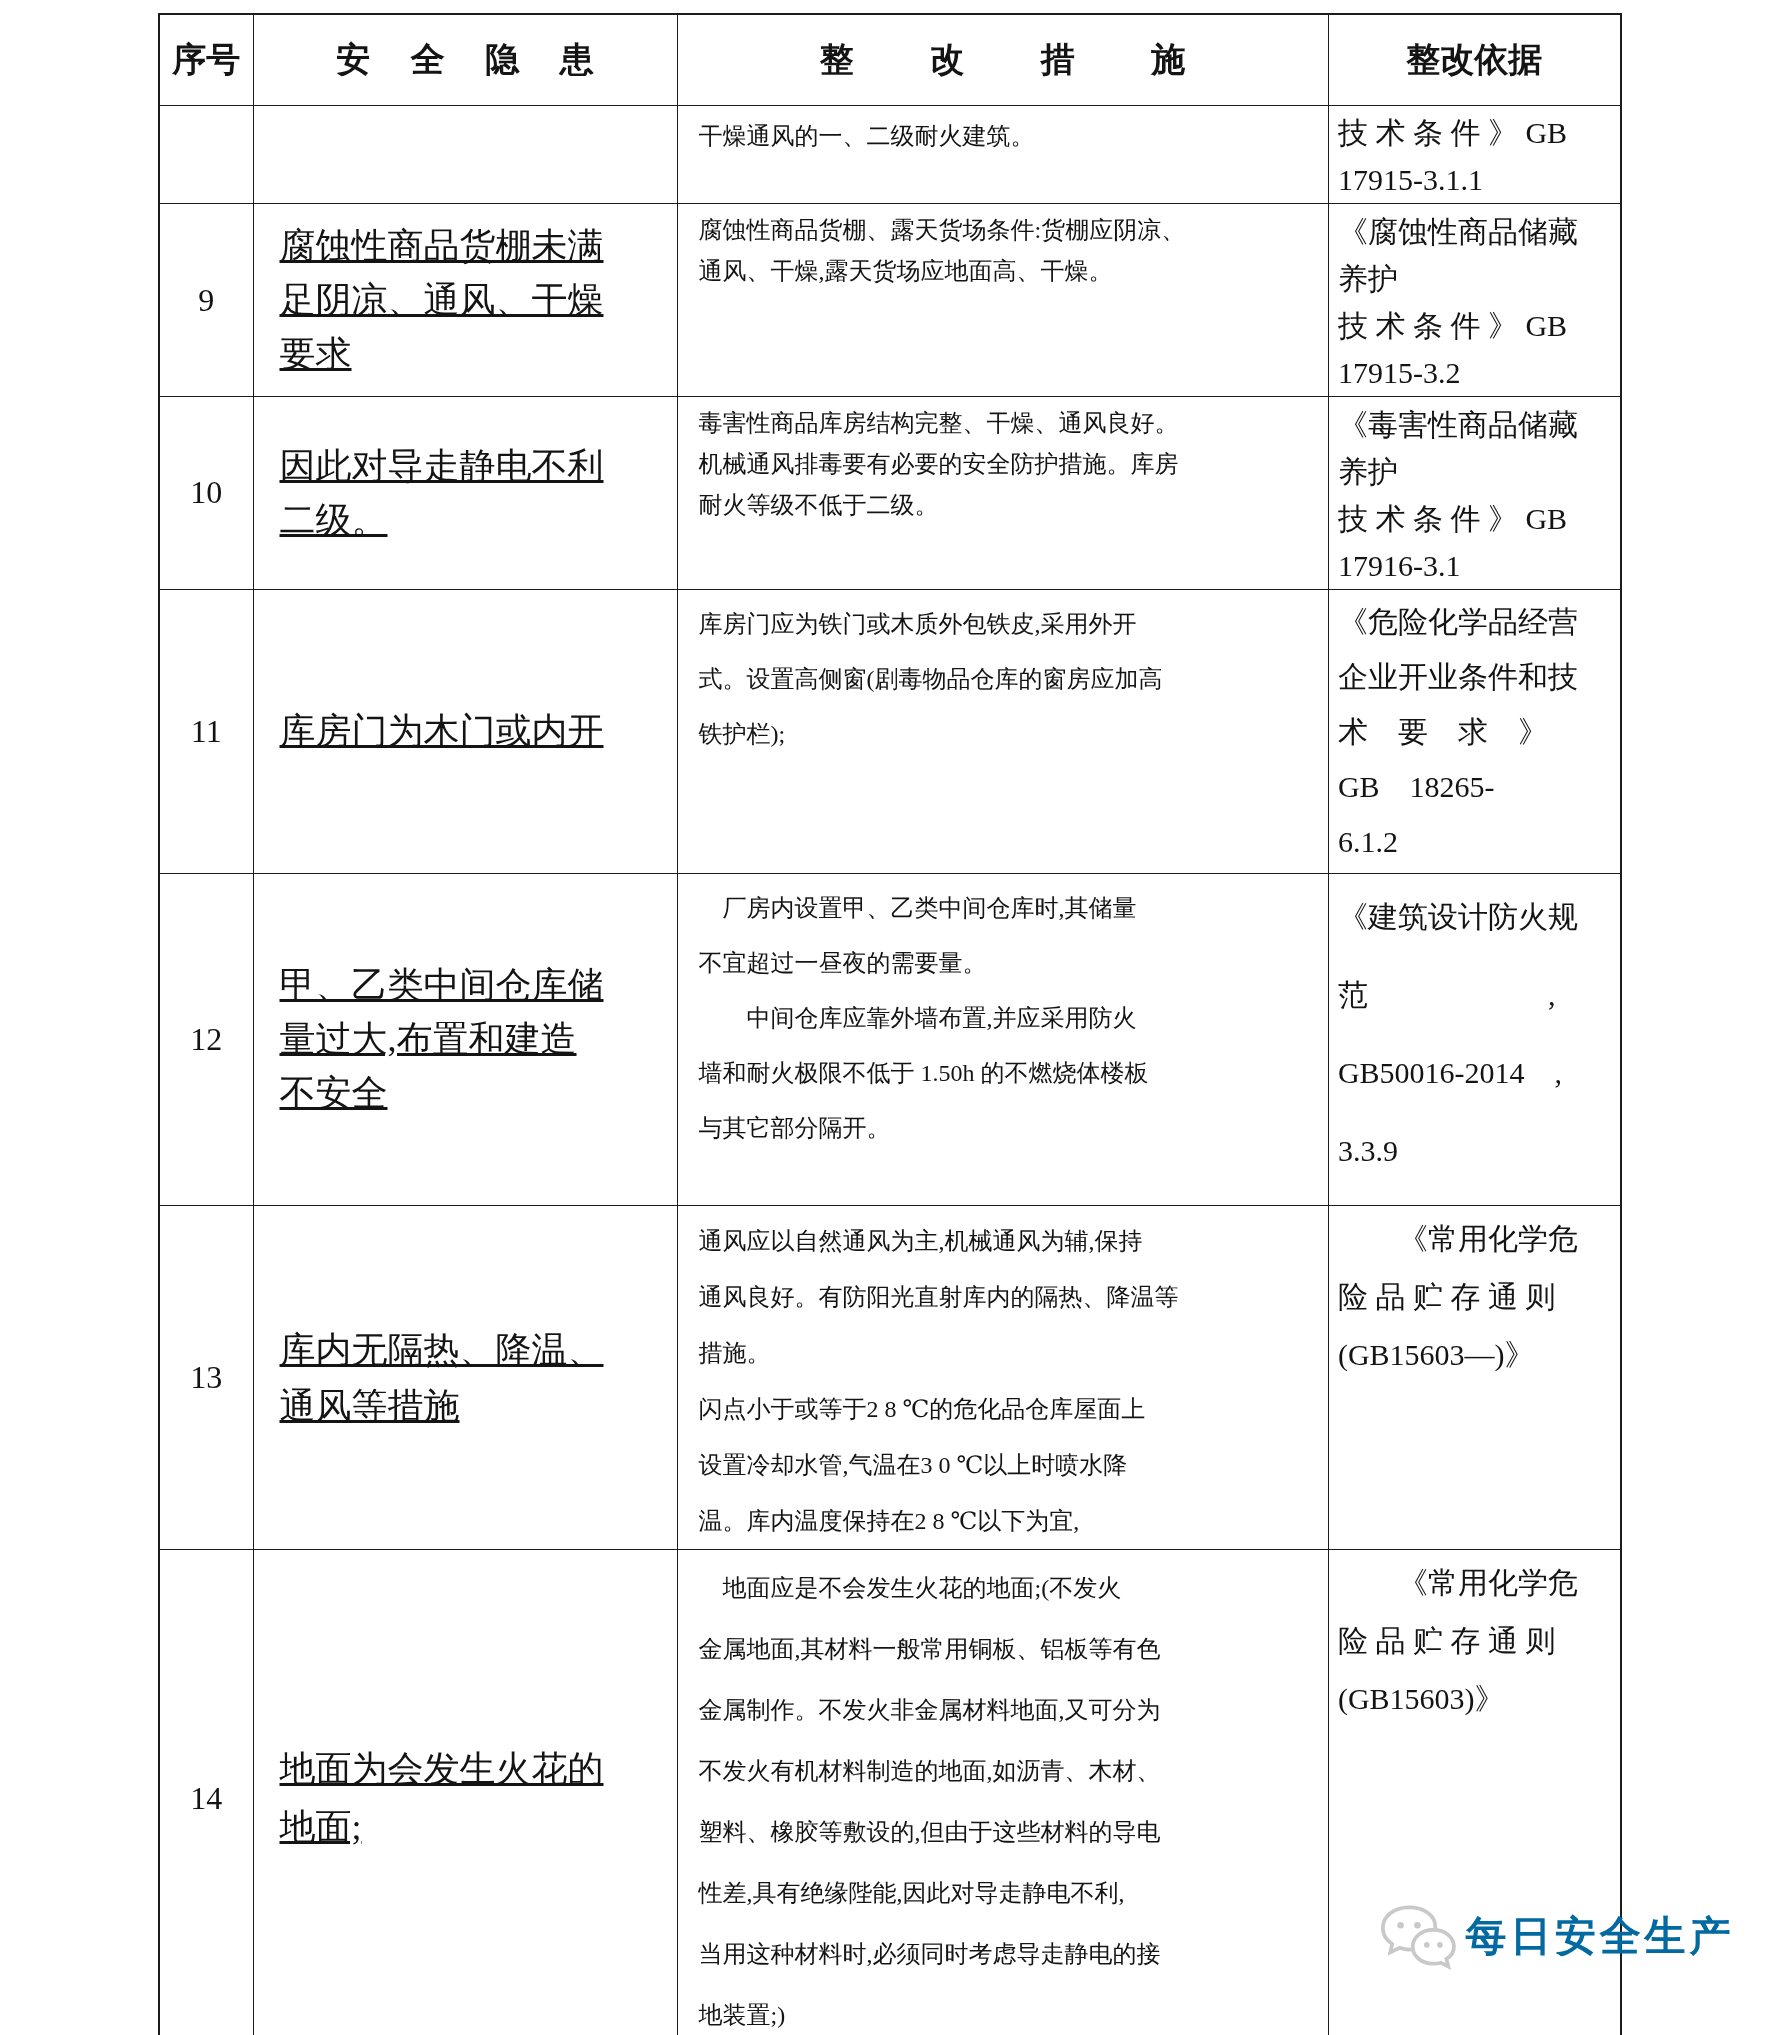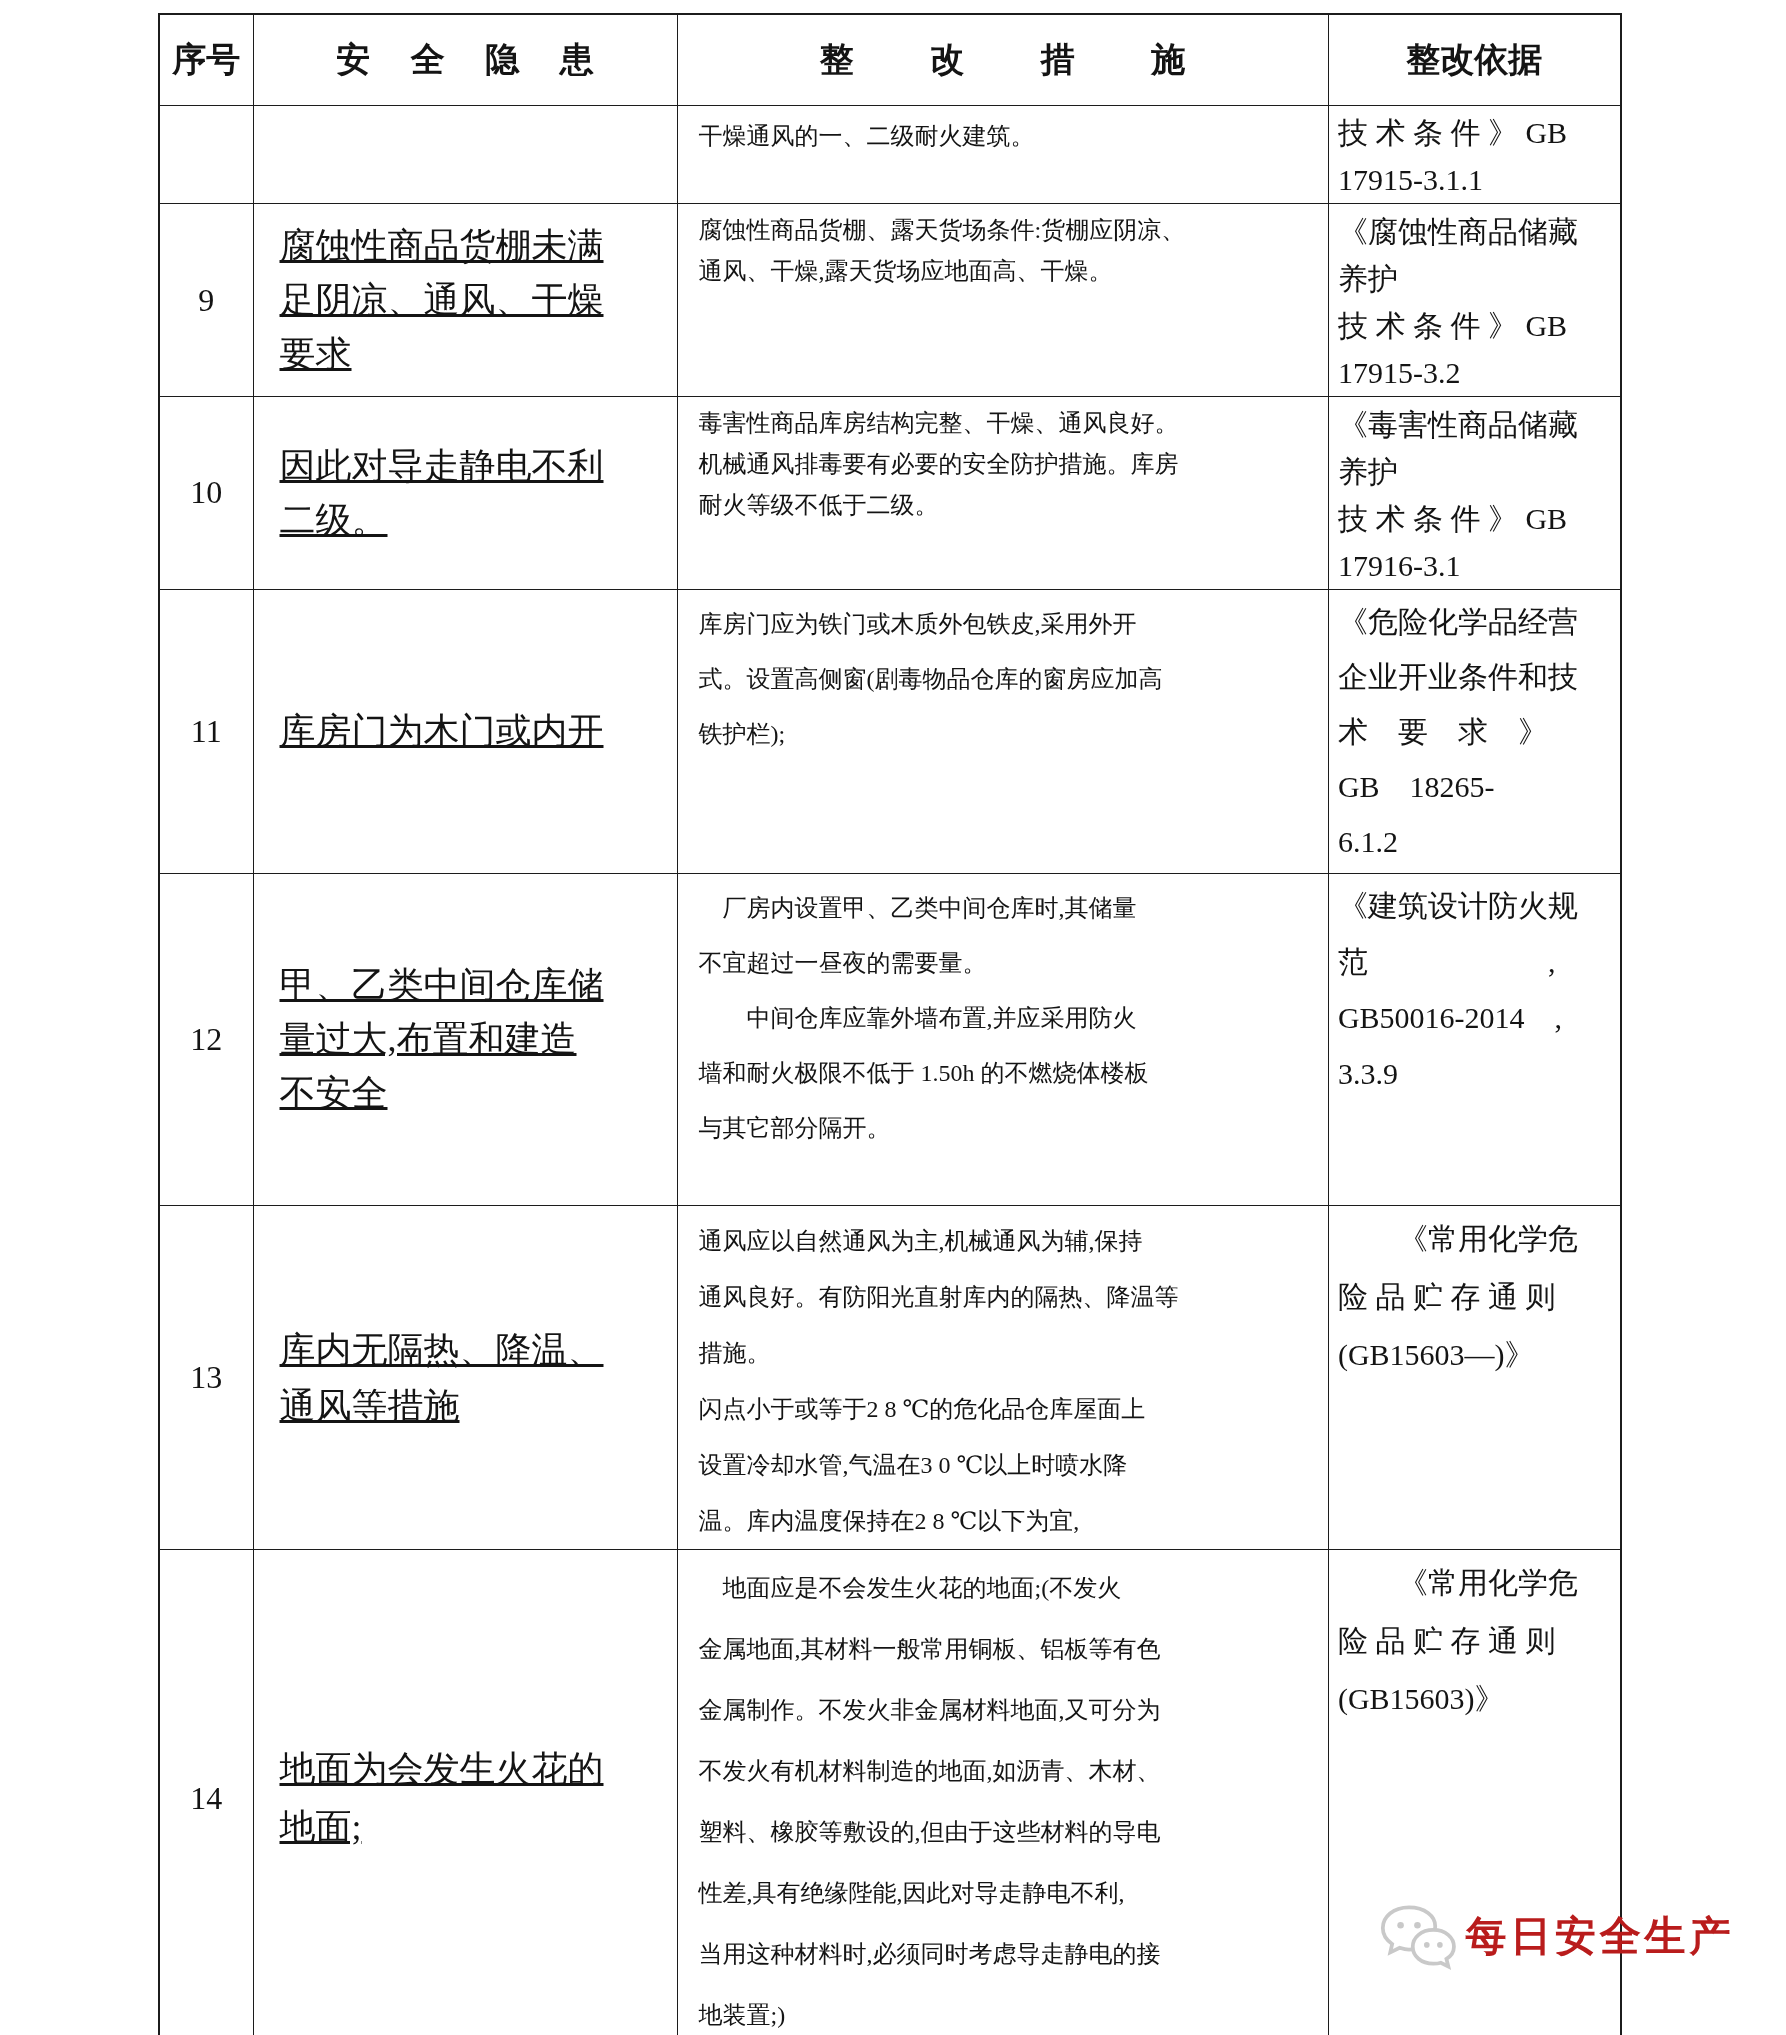--- a/index.html
+++ b/index.html
@@ -55,31 +55,31 @@
   tr.r0 td.c-mea{line-height:47px;}
   tr.r1 td.c-mea,tr.r2 td.c-mea{line-height:41px;padding-top:5.6px;}
   tr.r5 td.c-mea{line-height:56px;margin-top:8px;}
   tr.r6 td.c-mea{line-height:61px;}
   td.c-bas{
     vertical-align:top;
     font-size:30px;line-height:47px;
     padding:3.8px 5.6px 0 9.4px;
   }
   tr.r3 td.c-bas{line-height:55px;}
-  tr.r4 td.c-bas{line-height:56px;margin-left:16px;}
+  tr.r4 td.c-bas{line-height:78px;margin-left:16px;}
   tr.r5 td.c-bas,tr.r6 td.c-bas{line-height:58px;}
   .watermark{
     position:absolute;left:1377px;top:1900px;
     display:flex;align-items:center;
     color:#c8c8c8;
     pointer-events:none;
   }
   .watermark .wm-text{
     font-size:41px;font-weight:bold;letter-spacing:3.8px;
-    color:#b91c1c;
+    color:#0369a1;
     font-family:"Liberation Serif","DejaVu Serif",serif;
     white-space:nowrap;
   }
   .watermark svg{margin-right:9.4px;}
 </style>
 </head>
 <body>
 
 <div class="page">
 

